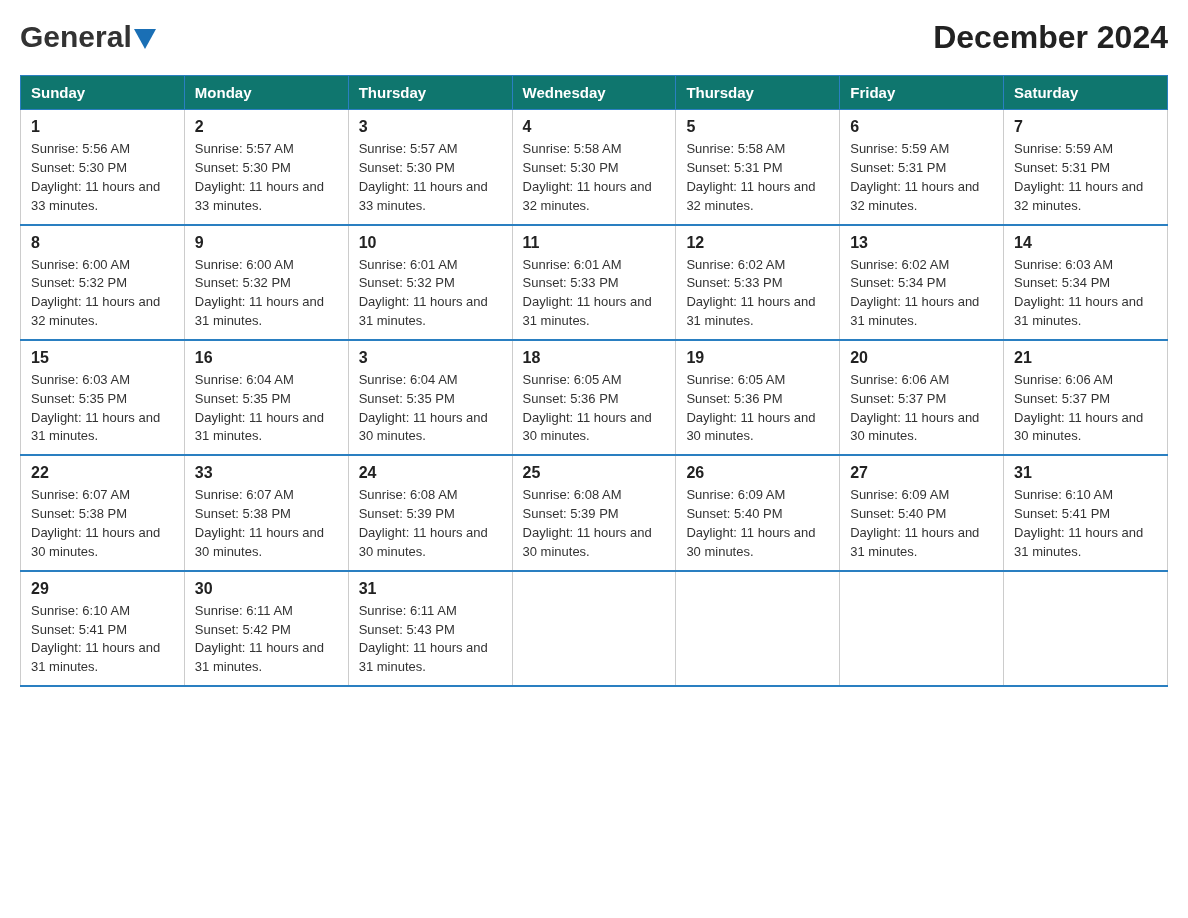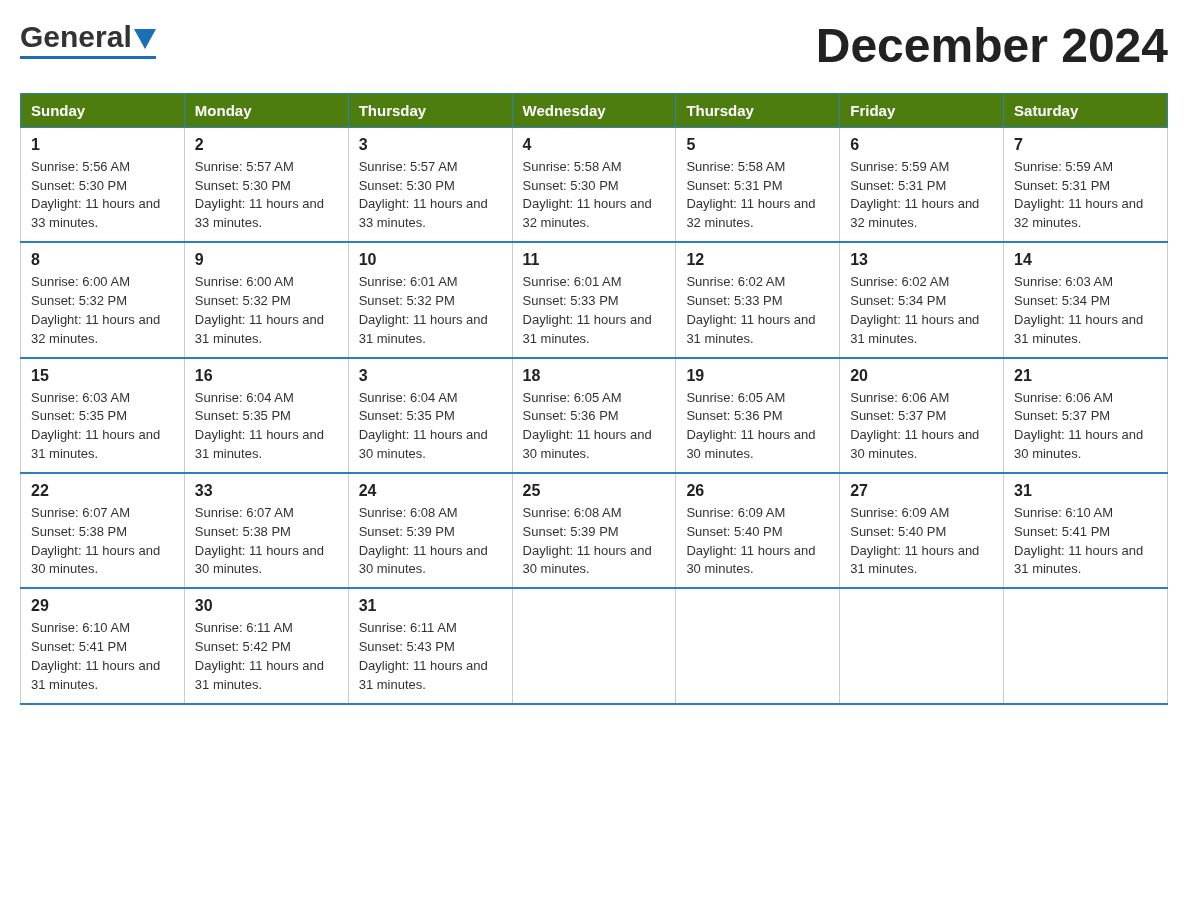--- a/index.html
+++ b/index.html
@@ -11,44 +11,44 @@
       min-height: 918px;
     }
     .header {
       display: flex;
       justify-content: space-between;
       align-items: flex-start;
       margin-bottom: 20px;
     }
     .logo {
       display: flex;
-      flex-direction: column;
+      flex-direction: row;
       align-items: center;
     }
     .title-block {
       text-align: right;
     }
     .month-year {
-      font-size: 48px;
+      font-size: 32px;
       font-weight: bold;
       color: #222;
       line-height: 1.1;
     }
     .location {
       font-size: 20px;
       color: #555;
       margin-top: 4px;
     }
     table {
       width: 100%;
       border-collapse: collapse;
       table-layout: fixed;
     }
     thead th {
-      background: #4d7c0f;
+      background: #0f766e;
       color: #fff;
       font-size: 15px;
       font-weight: bold;
       padding: 8px 10px;
       text-align: left;
       border: 1px solid #2a7fc1;
     }
     tbody td {
       vertical-align: top;
       padding: 8px 10px;

